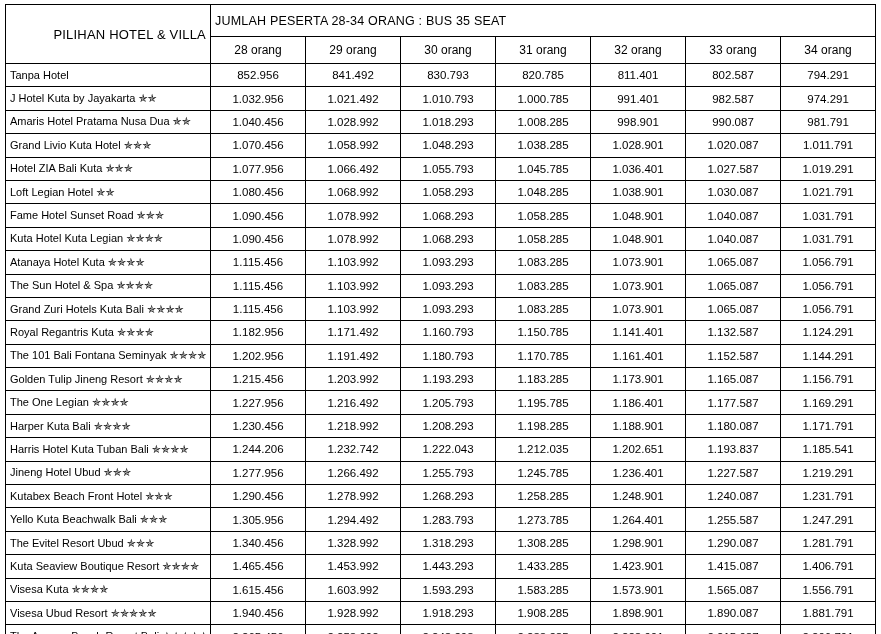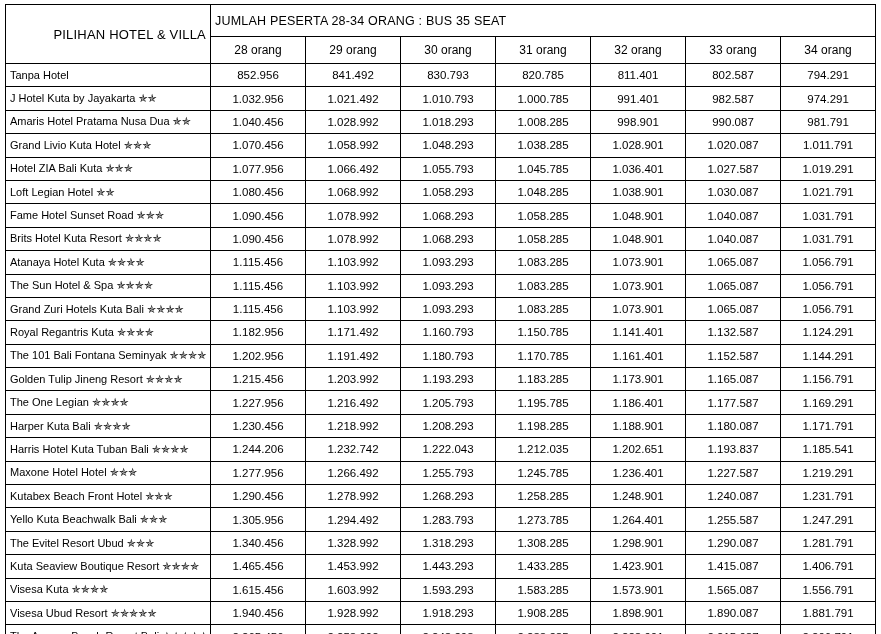--- a/index.html
+++ b/index.html
@@ -164,21 +164,21 @@
           <td class="hotel-name">Fame Hotel Sunset Road ✯✯✯</td>
           <td class="price">1.090.456</td>
           <td class="price">1.078.992</td>
           <td class="price">1.068.293</td>
           <td class="price">1.058.285</td>
           <td class="price">1.048.901</td>
           <td class="price">1.040.087</td>
           <td class="price">1.031.791</td>
         </tr>
         <tr class="row-body">
-          <td class="hotel-name">Brits Hotel Kuta Resort ✯✯✯✯</td>
+          <td class="hotel-name">Kuta Hotel Kuta Legian ✯✯✯✯</td>
           <td class="price">1.090.456</td>
           <td class="price">1.078.992</td>
           <td class="price">1.068.293</td>
           <td class="price">1.058.285</td>
           <td class="price">1.048.901</td>
           <td class="price">1.040.087</td>
           <td class="price">1.031.791</td>
         </tr>
         <tr class="row-body">
           <td class="hotel-name">Atanaya Hotel Kuta ✯✯✯✯</td>
@@ -264,21 +264,21 @@
           <td class="hotel-name">Harris Hotel Kuta Tuban Bali ✯✯✯✯</td>
           <td class="price">1.244.206</td>
           <td class="price">1.232.742</td>
           <td class="price">1.222.043</td>
           <td class="price">1.212.035</td>
           <td class="price">1.202.651</td>
           <td class="price">1.193.837</td>
           <td class="price">1.185.541</td>
         </tr>
         <tr class="row-body">
-          <td class="hotel-name">Maxone Hotel Hotel ✯✯✯</td>
+          <td class="hotel-name">Jineng Hotel Ubud ✯✯✯</td>
           <td class="price">1.277.956</td>
           <td class="price">1.266.492</td>
           <td class="price">1.255.793</td>
           <td class="price">1.245.785</td>
           <td class="price">1.236.401</td>
           <td class="price">1.227.587</td>
           <td class="price">1.219.291</td>
         </tr>
         <tr class="row-body">
           <td class="hotel-name">Kutabex Beach Front Hotel ✯✯✯</td>

